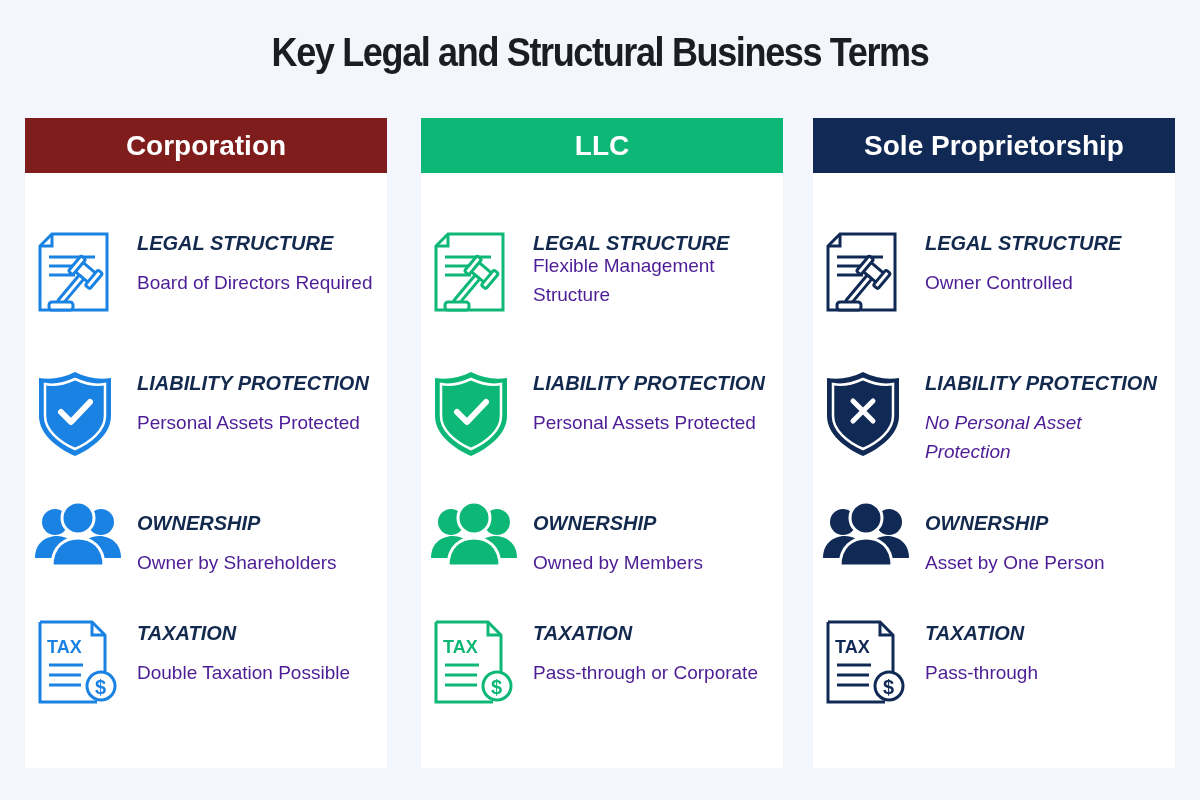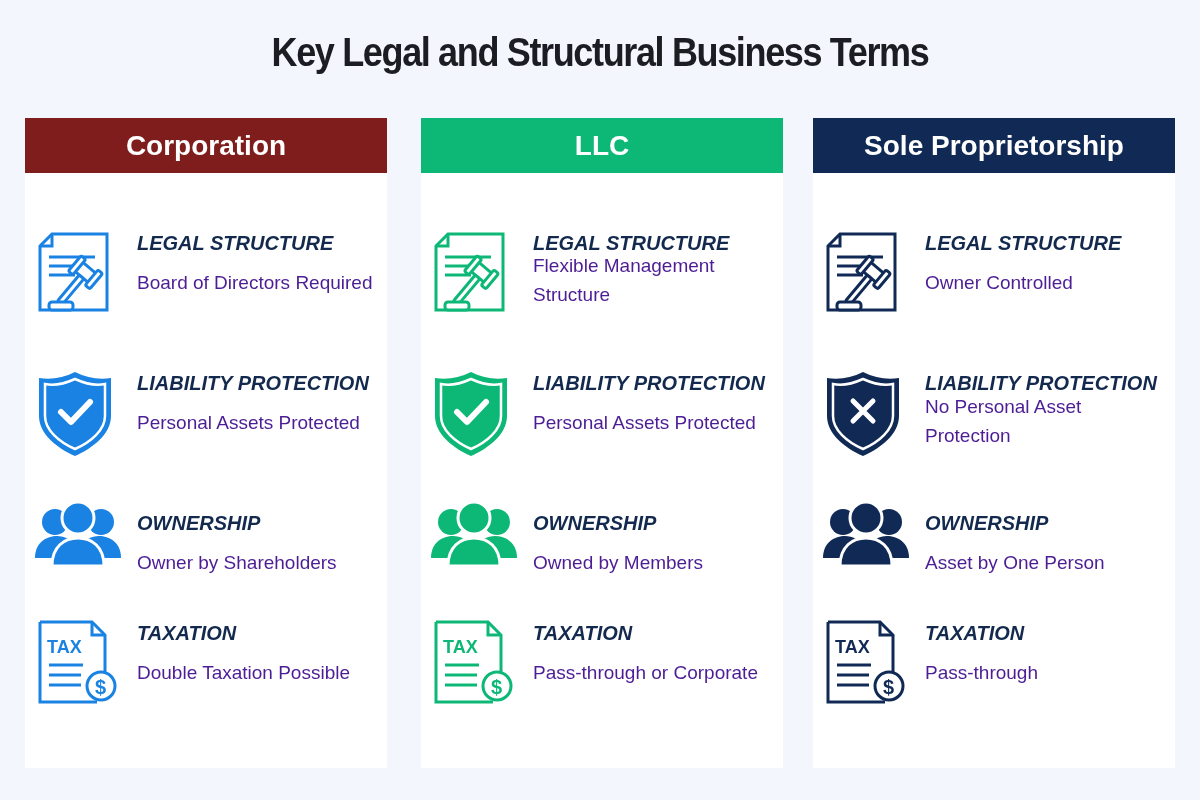--- a/index.html
+++ b/index.html
@@ -154,21 +154,21 @@
         <div class="label" style="top: 4px;">LEGAL STRUCTURE</div>
         <div class="desc" style="top: 40px;">Owner Controlled</div>
       </div>
       <div class="item" style="top: 250px;">
         <div class="icon" style="top: 0px;"><svg viewBox="0 0 90 90">
       <path d="M40 4 C52 10 64 12 76 10 L76 48 C76 66 58 80 40 88 C22 80 4 66 4 48 L4 10 C16 12 28 10 40 4 Z" fill="#102a55"></path>
       <path d="M40 11 C51 16 61 18 70 16 L70 48 C70 62 56 74 40 81 C24 74 10 62 10 48 L10 16 C19 18 29 16 40 11 Z" fill="none" stroke="#fff" stroke-width="2.5"></path>
       <path d="M30 33 L50 53 M50 33 L30 53" stroke="#fff" stroke-width="5" fill="none" stroke-linecap="round"></path>
     </svg></div>
         <div class="label" style="top: 4px;">LIABILITY PROTECTION</div>
-        <div class="desc" style="top: 24px;">No Personal Asset Protection</div>
+        <div class="desc" style="top: 40px; font-style: italic;">No Personal Asset Protection</div>
       </div>
       <div class="item" style="top: 390px;">
         <div class="icon" style="top: -12px;"><svg viewBox="0 0 90 90" fill="#102a55">
       <circle cx="20" cy="26" r="13"></circle>
             <circle cx="66" cy="26" r="13"></circle>
       <path d="M0 62 C0 46 12 40 22 40 C30 40 36 44 38 48 L38 62 Z"></path>
       <path d="M86 62 C86 46 74 40 64 40 C56 40 50 44 48 48 L48 62 Z"></path>
       <circle cx="43" cy="22" r="16" stroke="#fff" stroke-width="3"></circle>
       <path d="M17 70 C17 50 30 42 43 42 C56 42 69 50 69 70 Z" stroke="#fff" stroke-width="3"></path>
     </svg></div>

